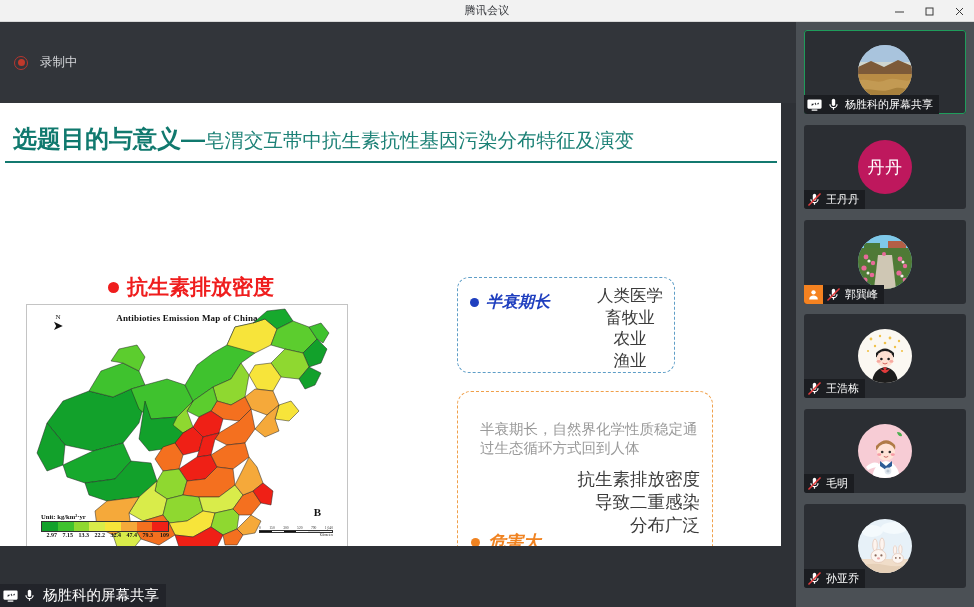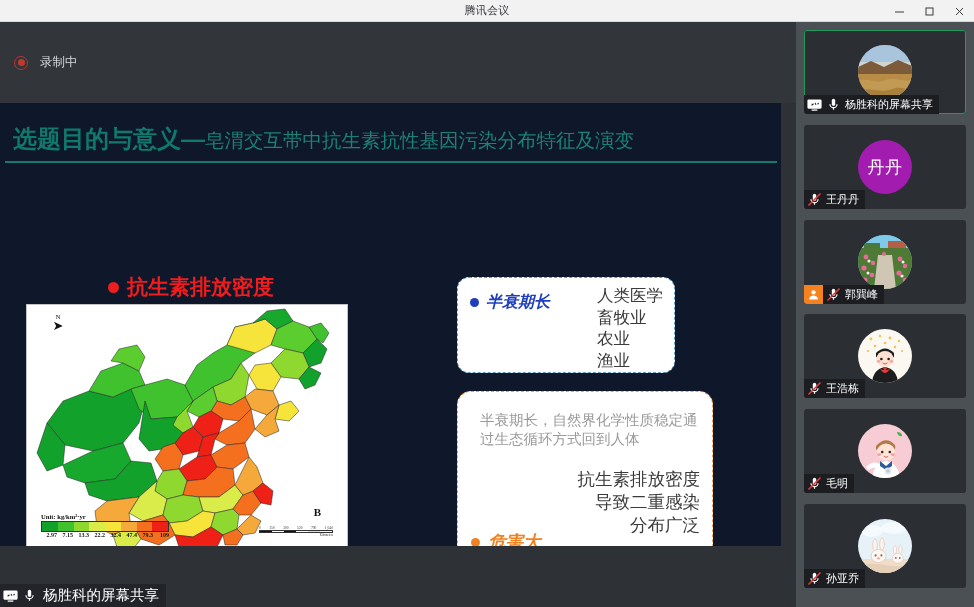--- a/index.html
+++ b/index.html
@@ -48,21 +48,21 @@
     display: flex; align-items: center; justify-content: center;
   }
   .rec-dot-wrap .core {
     width: 7px; height: 7px; border-radius: 50%; background: #c0392b;
   }
   .rec-label { margin-left: 11px; color: #d7d9dc; font-size: 12.5px; }
 
   
   .slide {
     position: absolute; left: 0; top: 81px; width: 781px; height: 443px;
-    background: #0f172a; overflow: hidden;
+    background: #ffffff; overflow: hidden;
   }
   .slide-title {
     position: absolute; left: 13px; top: 20px;
     white-space: nowrap;
   }
   .slide-title .t-main {
     font-size: 24px; font-weight: bold; color: #10796e;
     font-family: "DejaVu Sans", sans-serif;
   }
   .slide-title .t-dash {
@@ -142,33 +142,33 @@
     position: absolute; left: 12px; top: 14px; display: flex; align-items: center;
   }
   .box-blue .head .dot {
     width: 9px; height: 9px; border-radius: 50%; background: #1f3fbf; margin-right: 7px;
   }
   .box-blue .head .lbl {
     font-size: 16px; font-weight: bold; color: #1f3fbf; font-style: italic;
     font-family: "DejaVu Sans", sans-serif;
   }
   .box-blue .items {
-    position: absolute; right: 11px; top: 7px; text-align: left;
+    position: absolute; right: 11px; top: 7px; text-align: center;
     font-size: 16.5px; color: #3b3b3b; line-height: 21.5px;
     font-family: "DejaVu Sans", sans-serif;
   }
 
   .box-orange {
     position: absolute; left: 457px; top: 288px; width: 256px; height: 178px;
     border: 1.4px dashed #f0a04a; border-radius: 14px; background: #fff;
   }
   .box-orange .note {
-    position: absolute; left: 22px; top: 20px; width: 218px;
+    position: absolute; left: 22px; top: 28px; width: 218px;
     font-size: 14.5px; color: #9a9a9a; line-height: 19px;
-    font-family: Liberation Mono, monospace; text-align: left;
+    font-family: Liberation Serif, serif; text-align: left;
   }
   .box-orange .effects {
     position: absolute; right: 12px; top: 76px; text-align: right;
     font-size: 17.5px; color: #3b3b3b; line-height: 23px;
     font-family: "DejaVu Sans", sans-serif;
   }
   .box-orange .head {
     position: absolute; left: 13px; bottom: 14px; display: flex; align-items: center;
   }
   .box-orange .head .dot {
@@ -199,21 +199,21 @@
   .tile {
     position: absolute; left: 8px; width: 162px; height: 84px;
     background: #2b2e33; border-radius: 3px; overflow: hidden;
   }
   .tile.active { outline: 1.5px solid #1f9c5b; outline-offset: -1px; }
   .avatar {
     position: absolute; left: 50%; top: 50%; transform: translate(-50%,-50%);
     width: 54px; height: 54px; border-radius: 50%; overflow: hidden;
   }
   .avatar.initials {
-    background: #a21caf; color: #fff; display: flex; align-items: center; justify-content: center;
+    background: #be185d; color: #fff; display: flex; align-items: center; justify-content: center;
     font-size: 17px; letter-spacing: .5px;
   }
   .tile-badge {
     position: absolute; left: 0; bottom: 0; height: 19px;
     display: flex; align-items: center; background: #1b1d21;
   }
   .tile-badge .host {
     width: 19px; height: 19px; background: #f58220;
     display: flex; align-items: center; justify-content: center; flex: 0 0 auto;
   }
@@ -265,20 +265,21 @@
         <span class="t-main">选题目的与意义</span><span class="t-dash">—</span><span class="t-sub">皂渭交互带中抗生素抗性基因污染分布特征及演变</span>
       </div>
       <div class="title-rule"></div>
 
       <div class="bullet-red">
         <span class="dot"></span>
         <span class="lbl">抗生素排放密度</span>
       </div>
 
       <div class="mapbox">
+        <div class="map-title">Antibioties Emission Map of China</div>
         <div class="north">
           <div class="n">N</div>
           <div class="arr">➤</div>
         </div>
 
         <svg viewBox="0 0 322 247" width="322" height="247" style="position:absolute;inset:0">
           <g stroke="#222" stroke-width="0.5">
 
             <path d="M20 118 L36 96 L62 86 L86 92 L104 84 L118 96 L112 118 L96 138 L66 146 L38 140 Z" fill="#12a12b"></path>
             <path d="M62 86 L74 66 L96 58 L112 66 L118 80 L104 84 L86 92 Z" fill="#3fc22e"></path>

